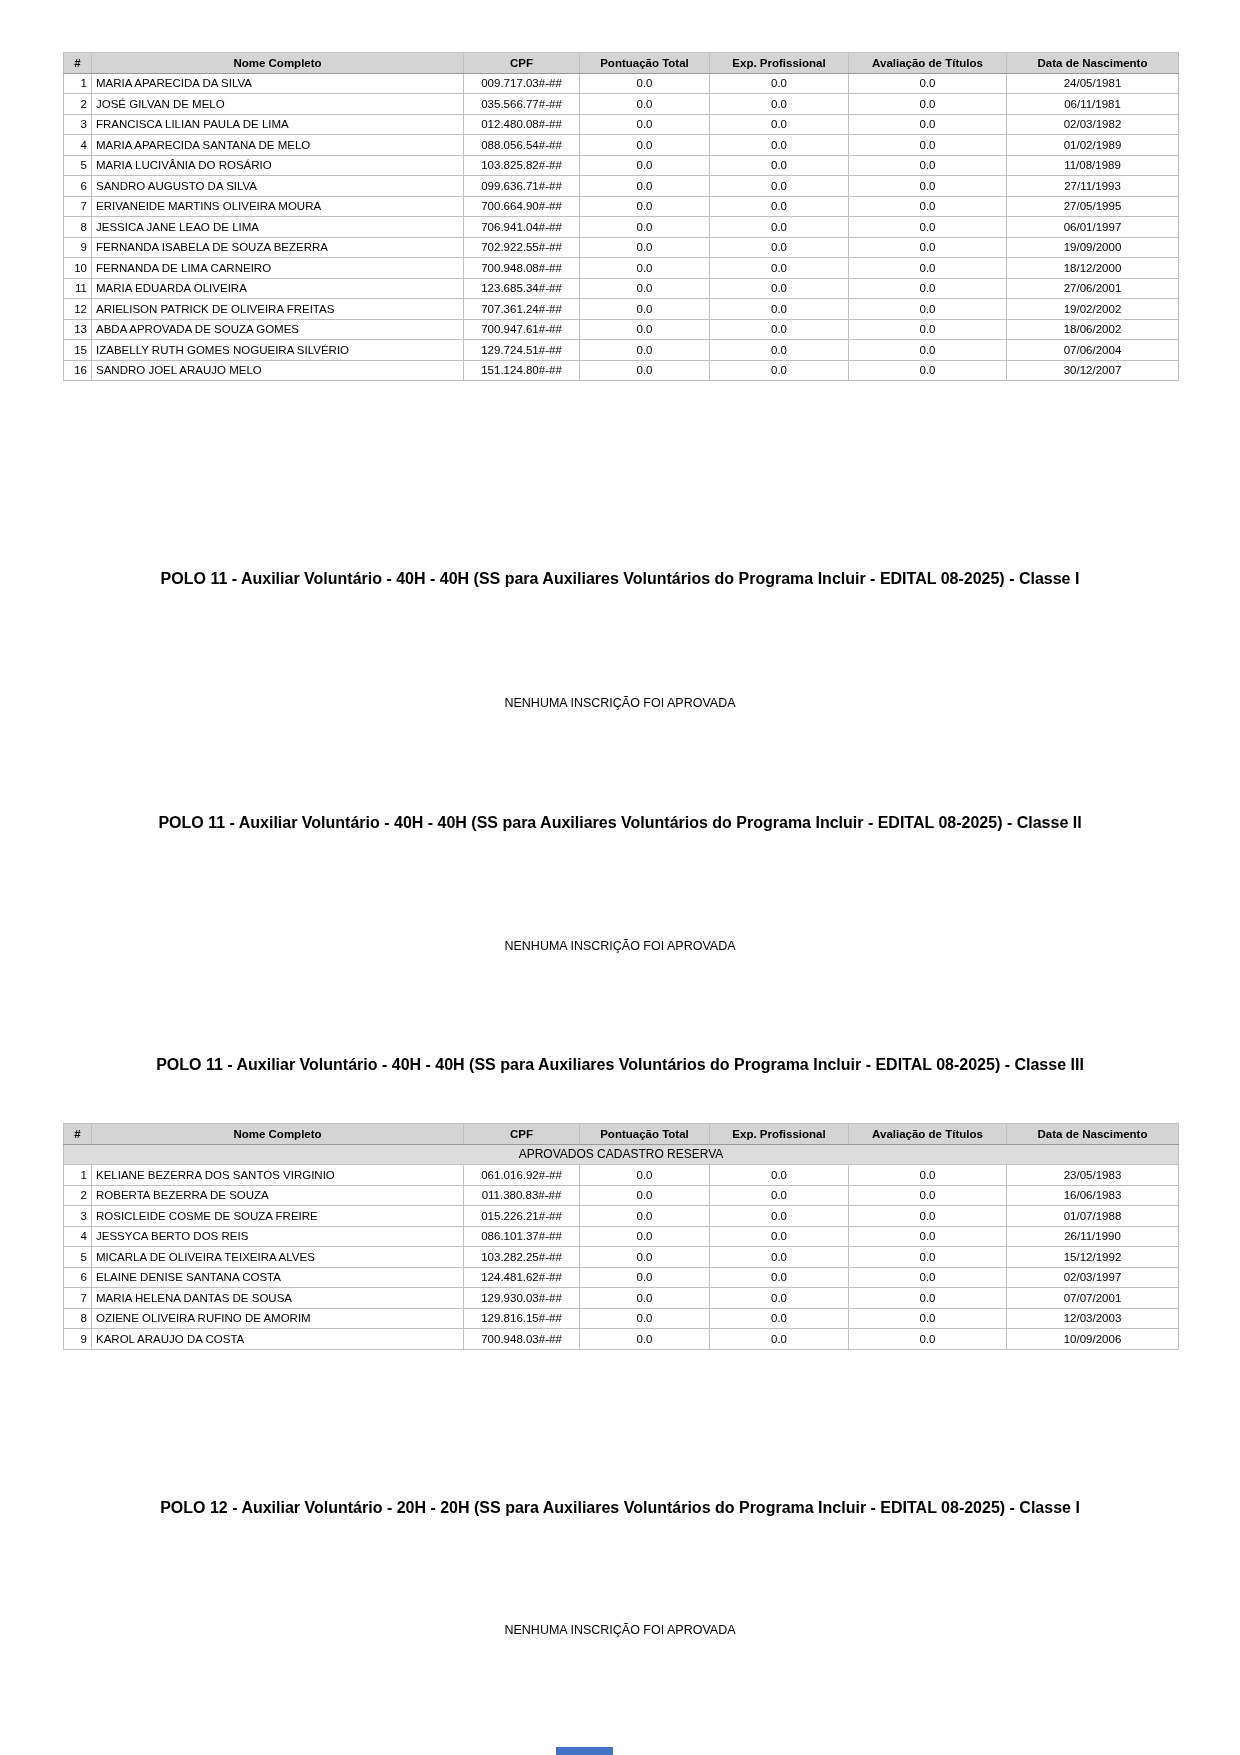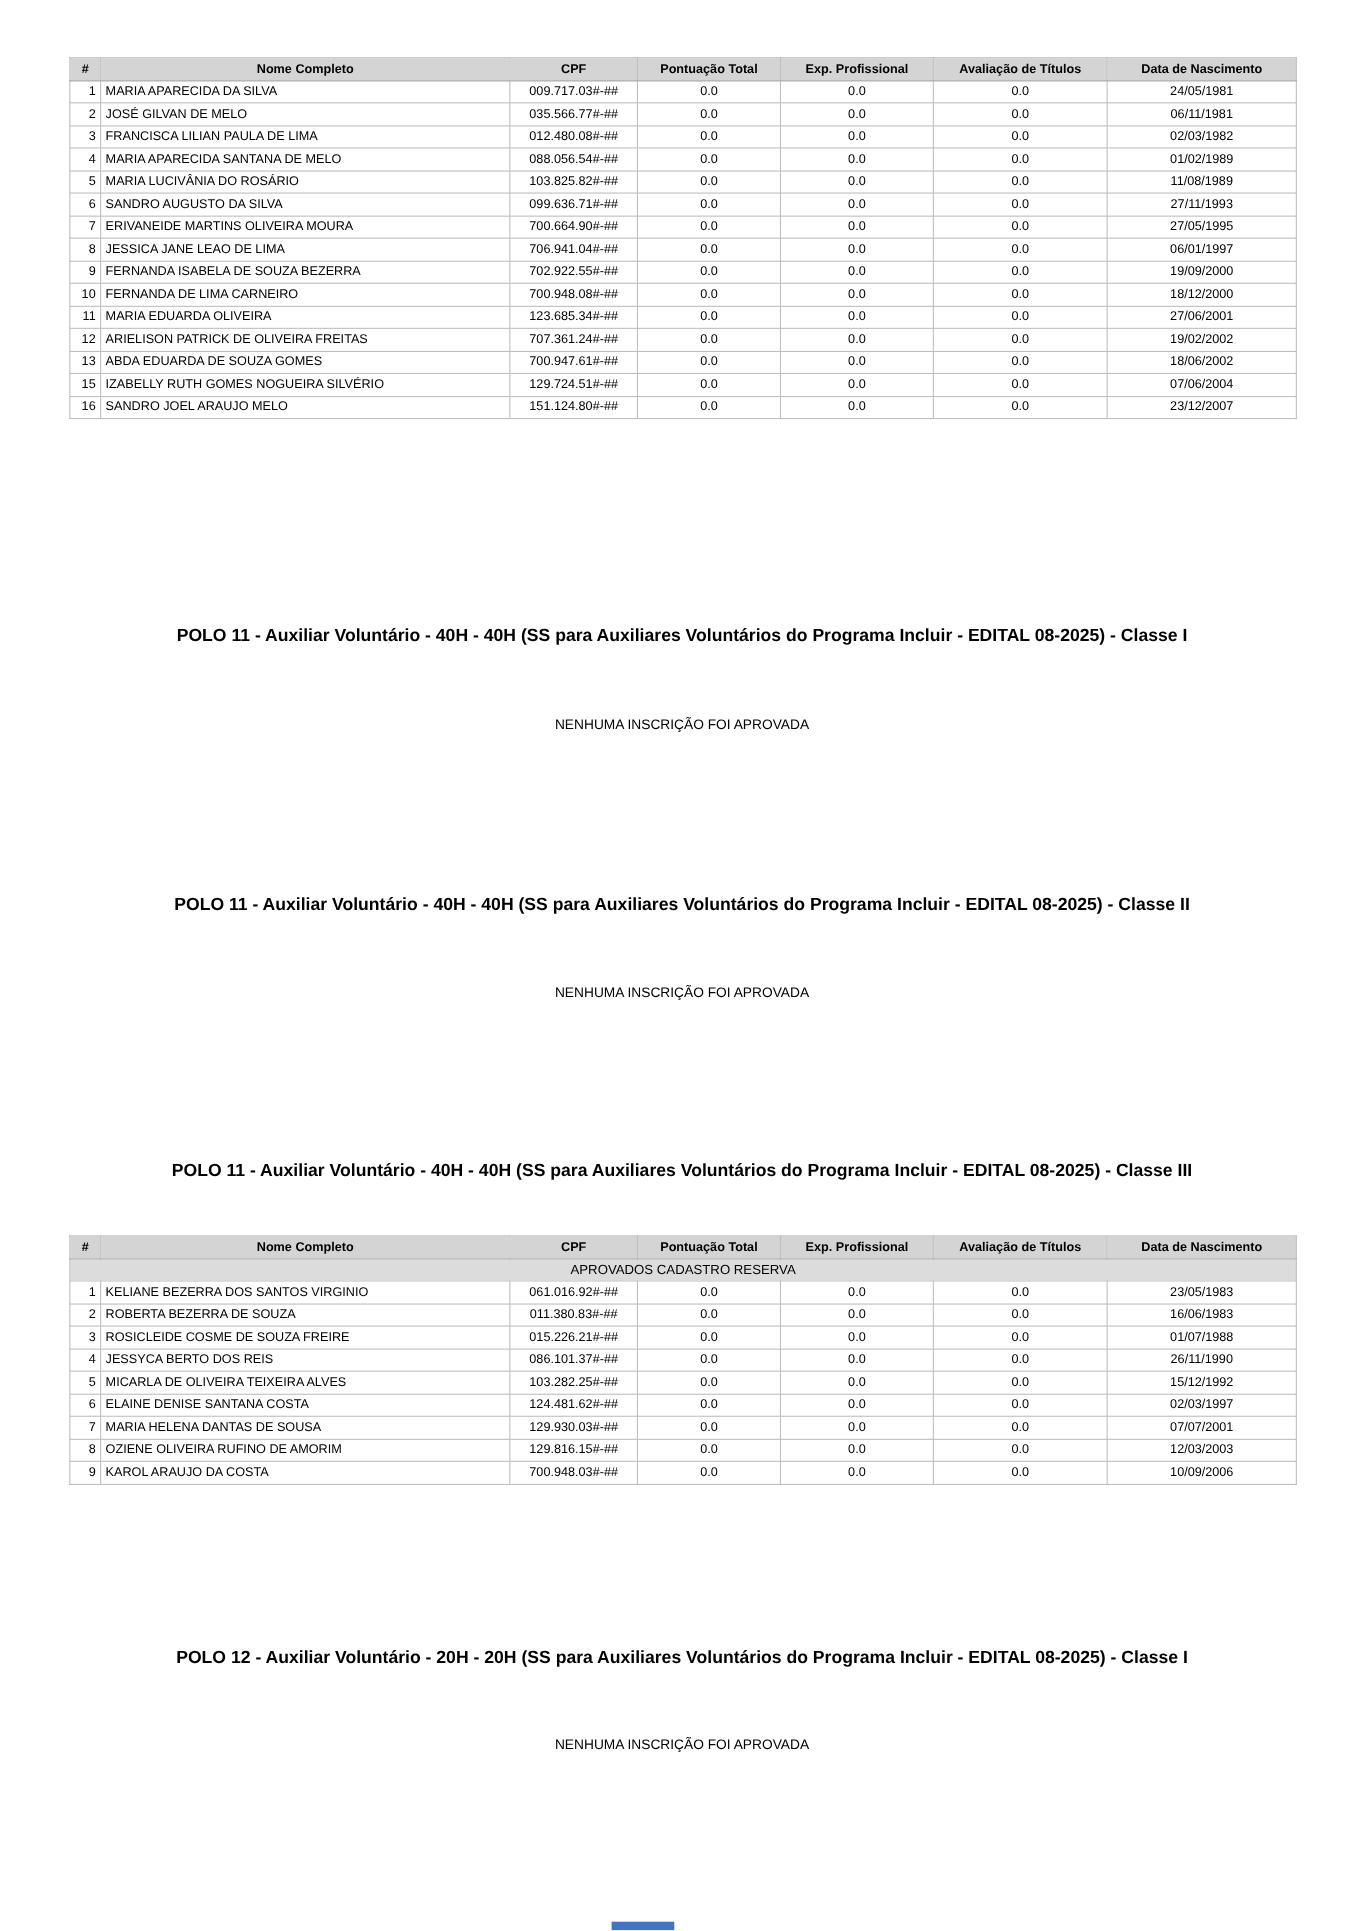--- a/index.html
+++ b/index.html
@@ -58,20 +58,21 @@
   }
   #heading-classe1 { top: 570px; }
   #heading-classe2 { top: 814px; }
   #heading-classe3 { top: 1056px; }
   #heading-polo12  { top: 1499px; }
 
   .message {
     position: absolute; left: 0; width: 1240px;
     text-align: center; font-size: 12.5px;
     white-space: nowrap;
+    margin-top: 44px;
   }
   #message-1 { top: 652px; }
   #message-2 { top: 895px; }
   #message-3 { top: 1579px; }
 
   .fragment {
     position: absolute;
     left: 556px; top: 1747px; width: 57px; height: 8px;
     background: var(--frag);
   }
@@ -197,21 +198,21 @@
           <td class="c0">12</td>
           <td class="c1">ARIELISON PATRICK DE OLIVEIRA FREITAS</td>
           <td class="c2">707.361.24#-##</td>
           <td class="c3">0.0</td>
           <td class="c4">0.0</td>
           <td class="c5">0.0</td>
           <td class="c6">19/02/2002</td>
         </tr>
         <tr>
           <td class="c0">13</td>
-          <td class="c1">ABDA EDUARDA DE SOUZA GOMES</td>
+          <td class="c1">ABDA APROVADA DE SOUZA GOMES</td>
           <td class="c2">700.947.61#-##</td>
           <td class="c3">0.0</td>
           <td class="c4">0.0</td>
           <td class="c5">0.0</td>
           <td class="c6">18/06/2002</td>
         </tr>
         <tr>
           <td class="c0">15</td>
           <td class="c1">IZABELLY RUTH GOMES NOGUEIRA SILVÉRIO</td>
           <td class="c2">129.724.51#-##</td>
@@ -220,21 +221,21 @@
           <td class="c5">0.0</td>
           <td class="c6">07/06/2004</td>
         </tr>
         <tr>
           <td class="c0">16</td>
           <td class="c1">SANDRO JOEL ARAUJO MELO</td>
           <td class="c2">151.124.80#-##</td>
           <td class="c3">0.0</td>
           <td class="c4">0.0</td>
           <td class="c5">0.0</td>
-          <td class="c6">23/12/2007</td>
+          <td class="c6">30/12/2007</td>
         </tr>
       </tbody>
   </table>
 
   <div class="heading" id="heading-classe1">POLO 11 - Auxiliar Voluntário - 40H - 40H (SS para Auxiliares Voluntários do Programa Incluir - EDITAL 08-2025) - Classe I</div>
 
   <div class="message" id="message-1">NENHUMA INSCRIÇÃO FOI APROVADA</div>
 
   <div class="heading" id="heading-classe2">POLO 11 - Auxiliar Voluntário - 40H - 40H (SS para Auxiliares Voluntários do Programa Incluir - EDITAL 08-2025) - Classe II</div>
 

